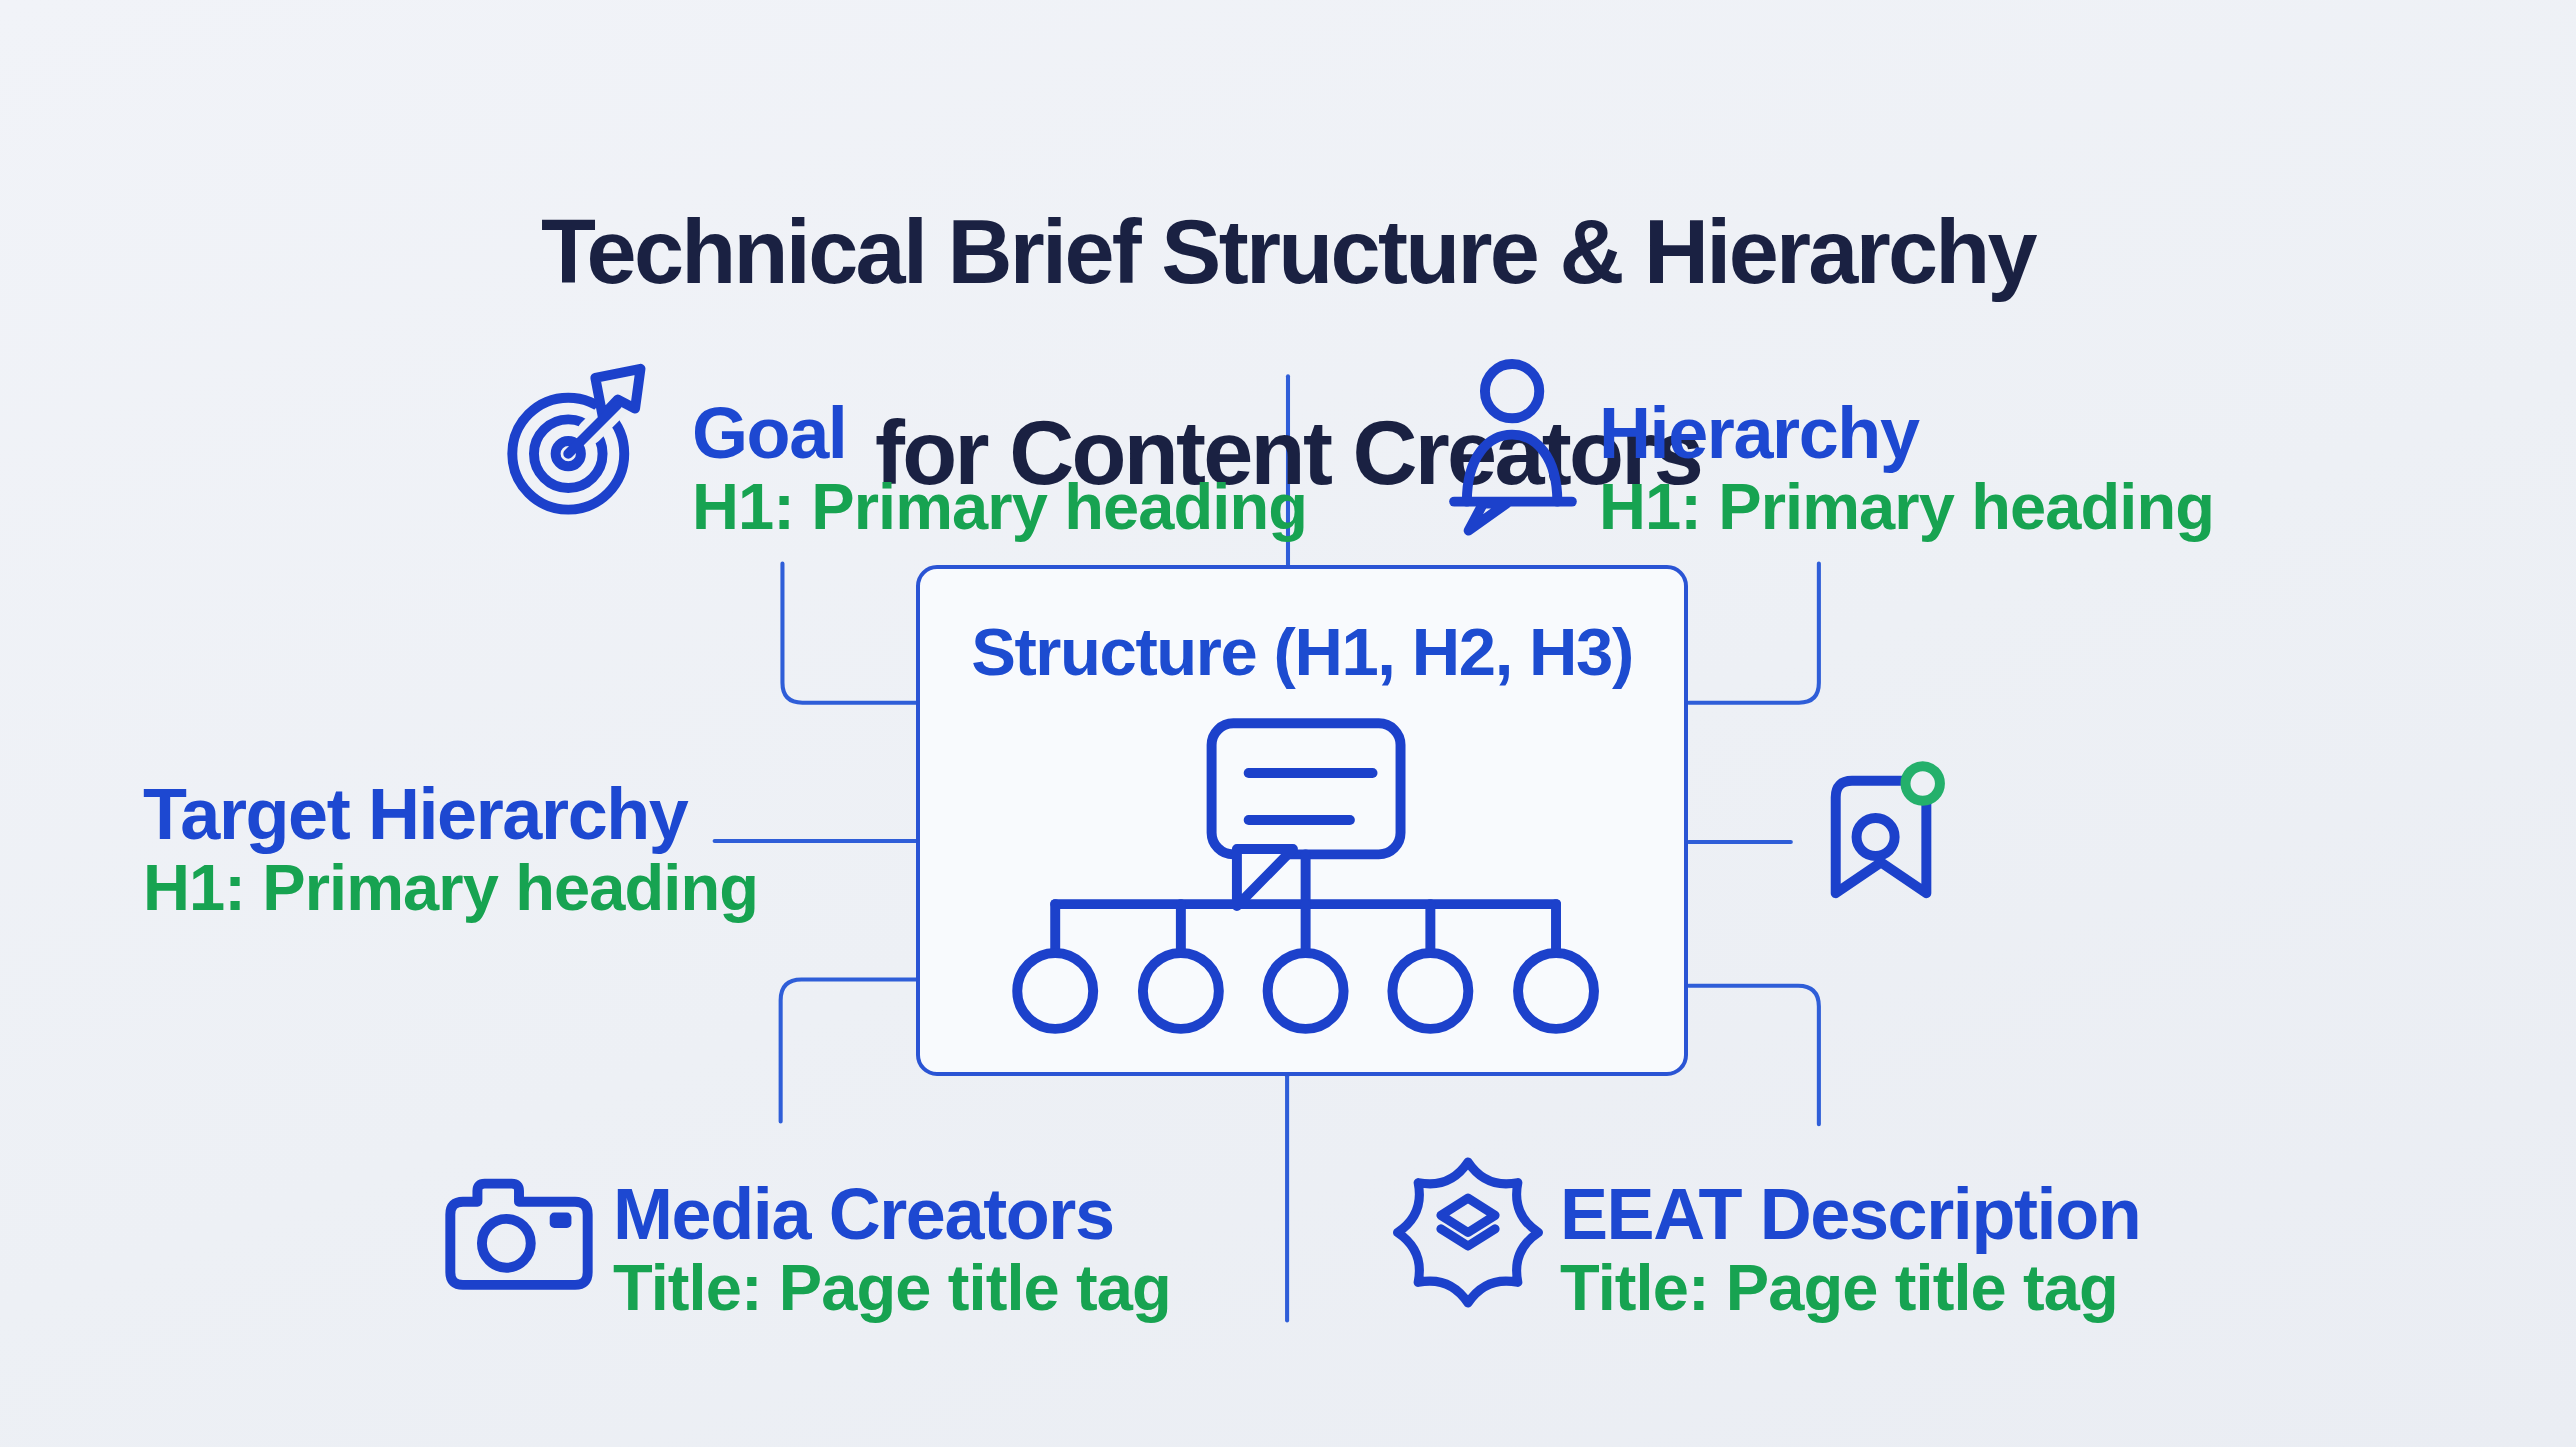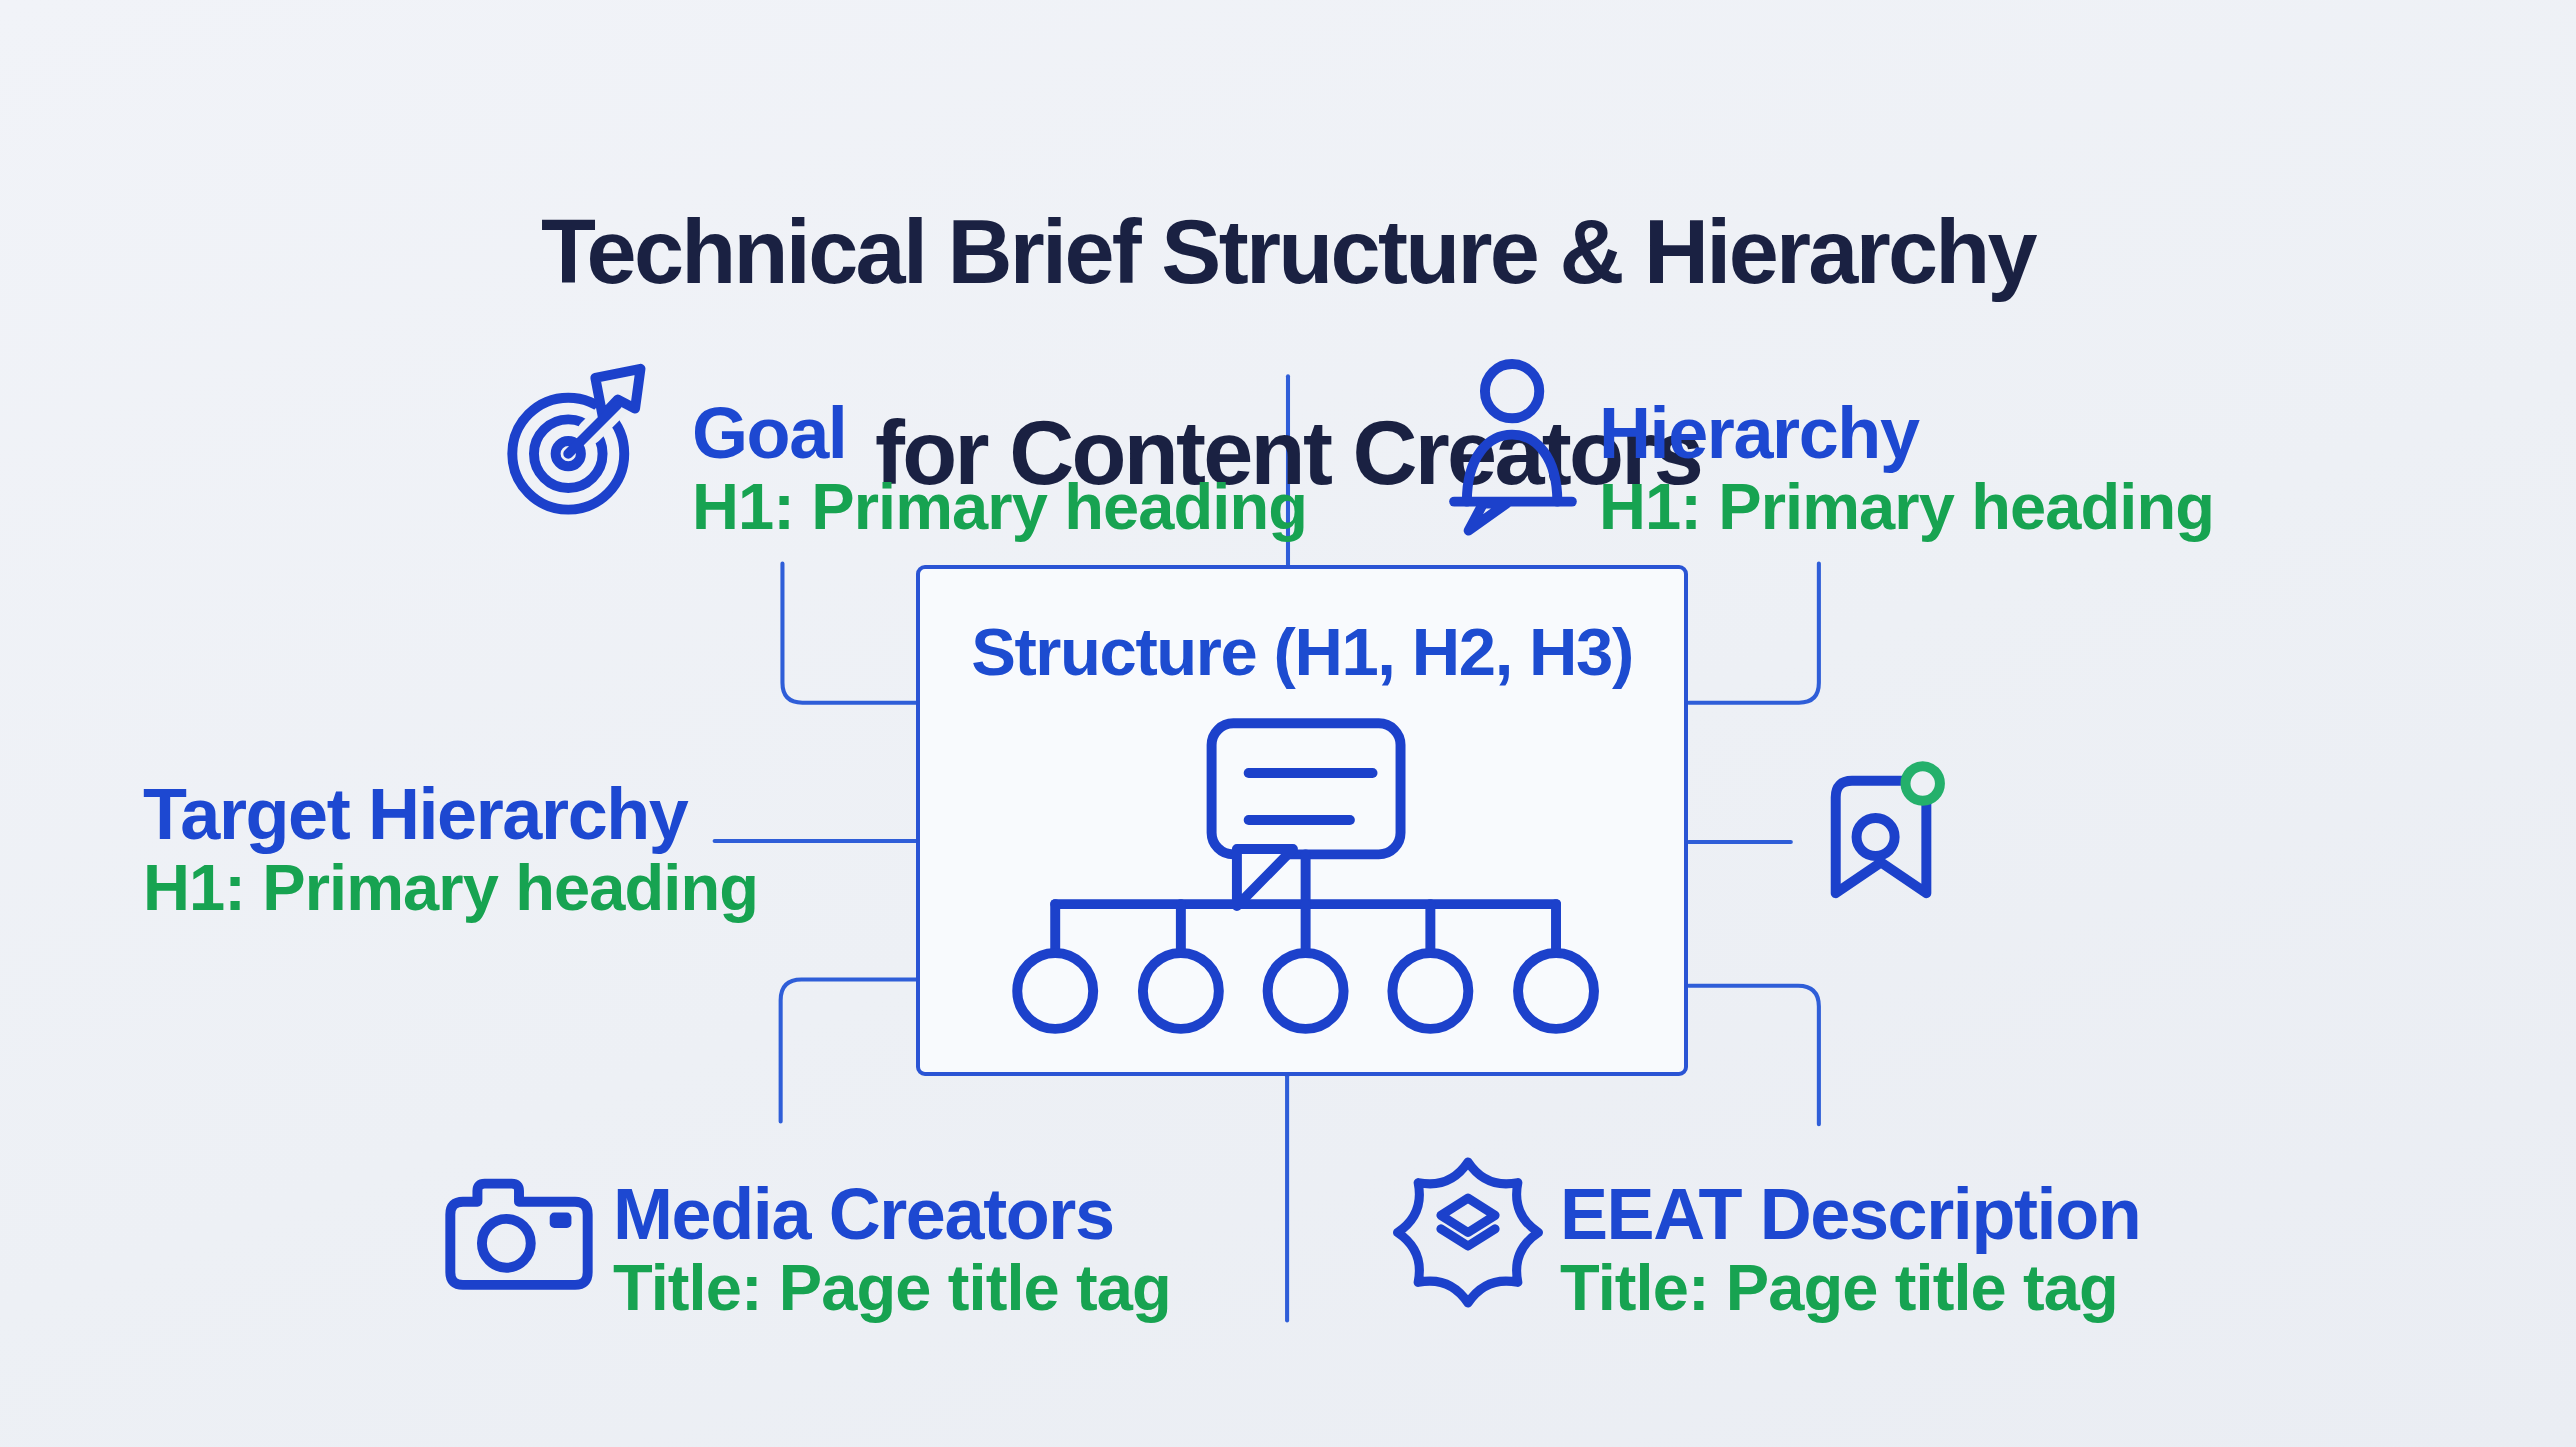--- a/index.html
+++ b/index.html
@@ -17,21 +17,21 @@
   .sec-title{
     color:#1d48d1;font-weight:700;font-size:72px;line-height:1;
     letter-spacing:-1.4px;white-space:nowrap;margin-top:8px;
   }
   .sec-sub{
     color:#17a351;font-weight:700;font-size:65px;line-height:1;
     letter-spacing:-0.9px;white-space:nowrap;
   }
   #center-box{
     left:916px;top:565px;width:772px;height:511px;
-    background:#f8fafd;border:4.5px solid #2a54d4;border-radius:9px;
+    background:#f8fafd;border:4.5px solid #2a54d4;border-radius:21px;
     box-sizing:border-box;
   }
   #center-box-title{
     position:absolute;left:0;top:49px;width:100%;text-align:center;
     color:#1d4cd0;font-weight:700;font-size:67px;line-height:1;letter-spacing:-1.4px;
     white-space:nowrap;
   }
   svg{display:block;}
   .nowrapline{white-space:nowrap;}
 </style>

